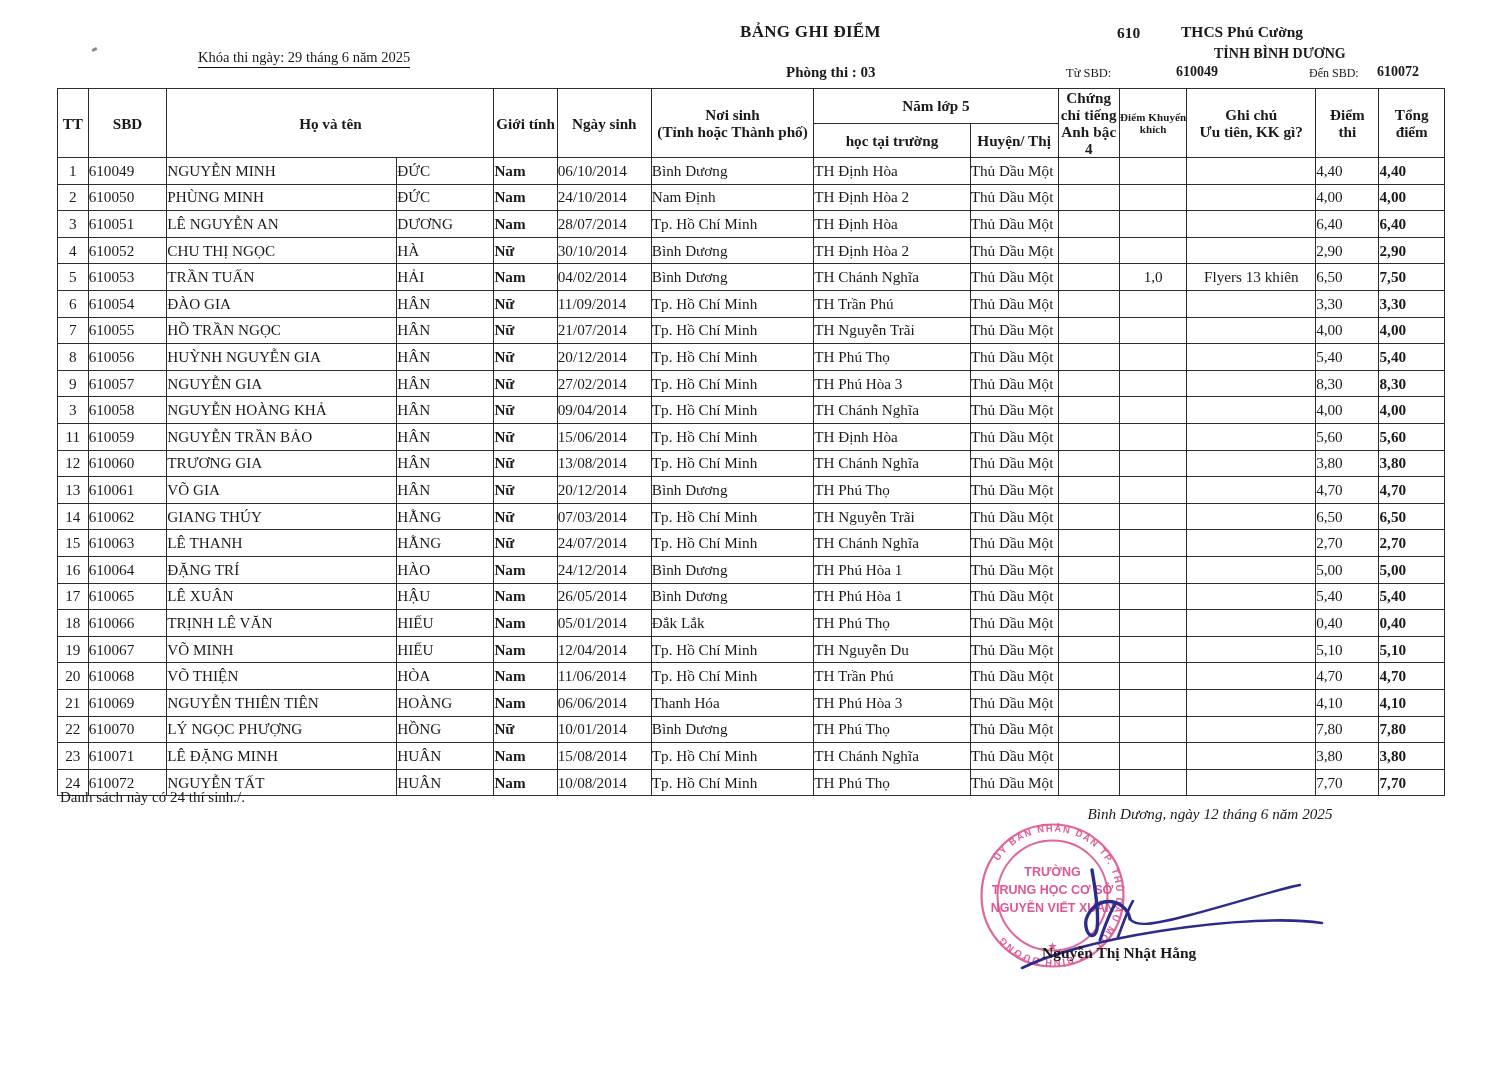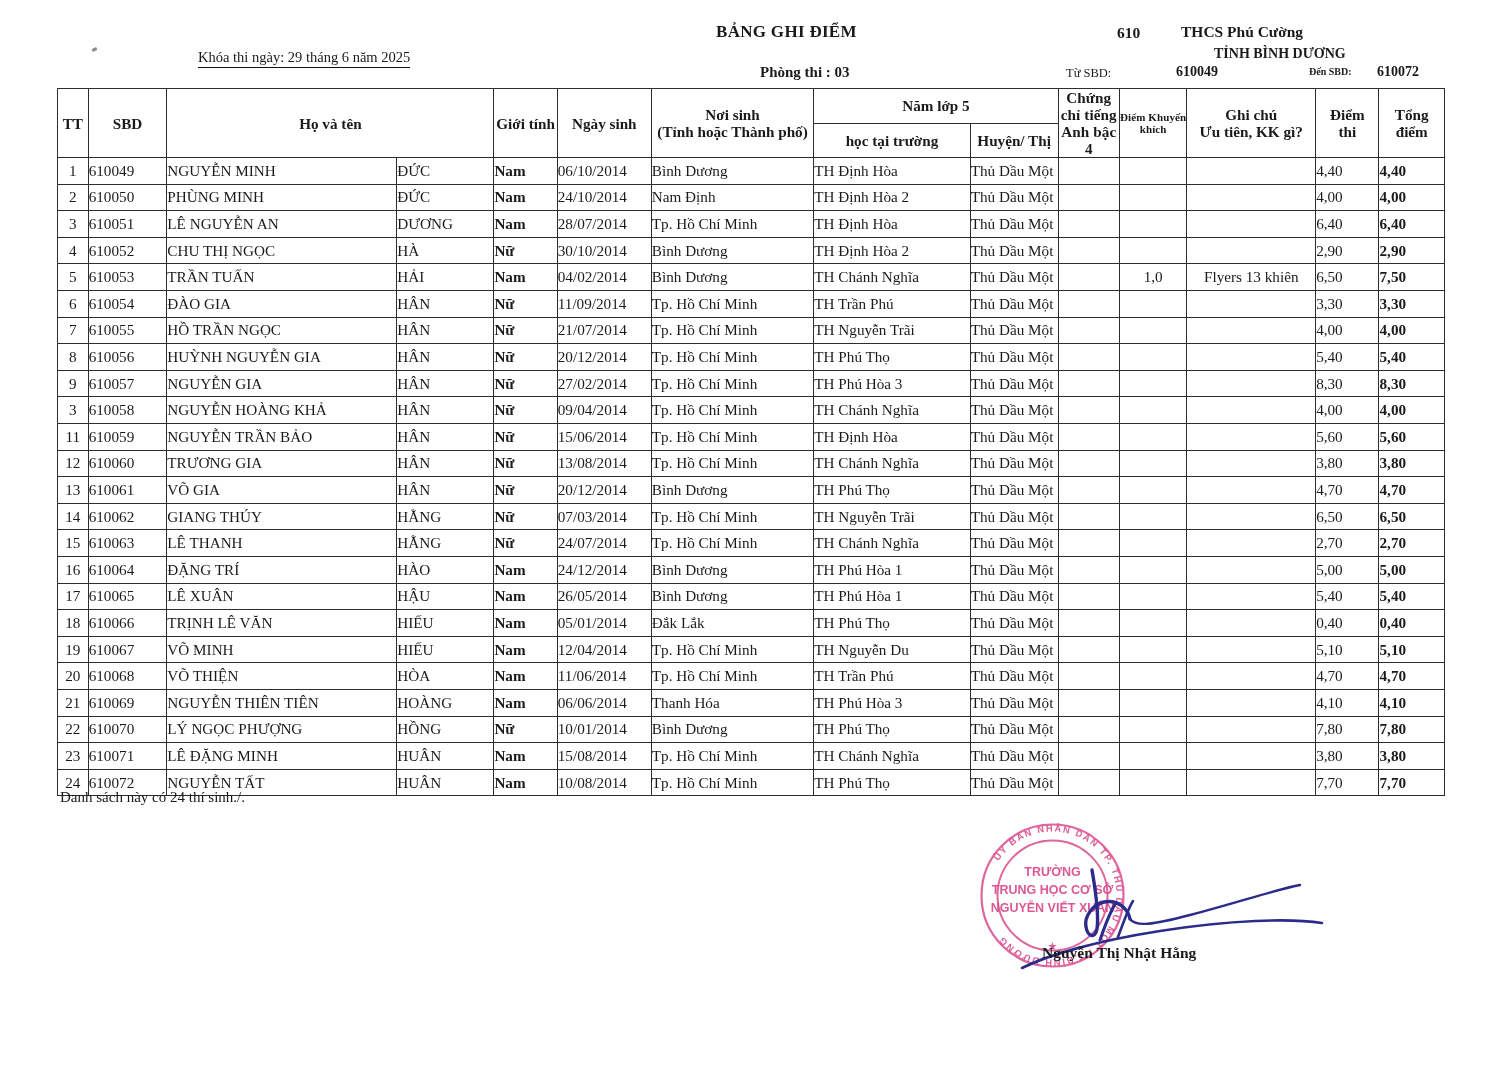--- a/index.html
+++ b/index.html
@@ -43,21 +43,21 @@
     position: absolute;
     left: 92px;
     top: 48px;
     width: 5px;
     height: 3px;
     background: #8a8a8a;
     transform: rotate(-25deg);
   }
   .hdr-main-title {
     position: absolute;
-    left: 716px;
+    left: 740px;
     top: 22px;
     font-size: 17px;
     font-weight: bold;
     letter-spacing: 0.3px;
     white-space: nowrap;
   }
   .hdr-code {
     position: absolute;
     left: 1117px;
     top: 24px;
@@ -77,21 +77,21 @@
     position: absolute;
     left: 1181px;
     top: 46px;
     font-size: 14px;
     font-weight: bold;
     white-space: nowrap;
     margin-left: 33px;
   }
   .hdr-room {
     position: absolute;
-    left: 760px;
+    left: 786px;
     top: 64px;
     font-size: 15px;
     font-weight: bold;
     white-space: nowrap;
   }
   .hdr-from-label {
     position: absolute;
     left: 1066px;
     top: 66px;
     font-size: 12.5px;
@@ -102,23 +102,22 @@
     left: 1176px;
     top: 64px;
     font-size: 14px;
     font-weight: bold;
     white-space: nowrap;
   }
   .hdr-to-label {
     position: absolute;
     left: 1309px;
     top: 66px;
-    font-size: 10px;
-    white-space: nowrap;
-    font-weight: bold;
+    font-size: 12px;
+    white-space: nowrap;
   }
   .hdr-to-val {
     position: absolute;
     left: 1377px;
     top: 64px;
     font-size: 14px;
     font-weight: bold;
     white-space: nowrap;
   }
 
@@ -688,20 +687,21 @@
           <td class="c-score">7,70</td>
           <td class="c-total">7,70</td>
         </tr>
       </tbody>
   </table>
 </div>
 
 <div class="footer-note">Danh sách này có 24 thí sinh./.</div>
 
 <div class="sig-block">
+  <div class="sig-place-date">Bình Dương, ngày 12 tháng 6 năm 2025</div>
 </div>
 
 <div class="stamp">
   <svg width="155" height="155" viewBox="0 0 155 155" xmlns="http://www.w3.org/2000/svg">
     <defs>
       <path id="ringpath" d="M 77.5,77.5 m -64,0 a 64,64 0 1,1 128,0 a 64,64 0 1,1 -128,0"></path>
     </defs>
     <circle cx="77.5" cy="77.5" r="71" fill="none" stroke="#d94a8c" stroke-width="2.2" opacity="0.85"></circle>
     <circle cx="77.5" cy="77.5" r="55" fill="none" stroke="#d94a8c" stroke-width="2" opacity="0.85"></circle>
     <text font-family="'Liberation Sans', sans-serif" font-size="9.3" font-weight="bold" fill="#d94a8c" opacity="0.9" letter-spacing="1.6">

